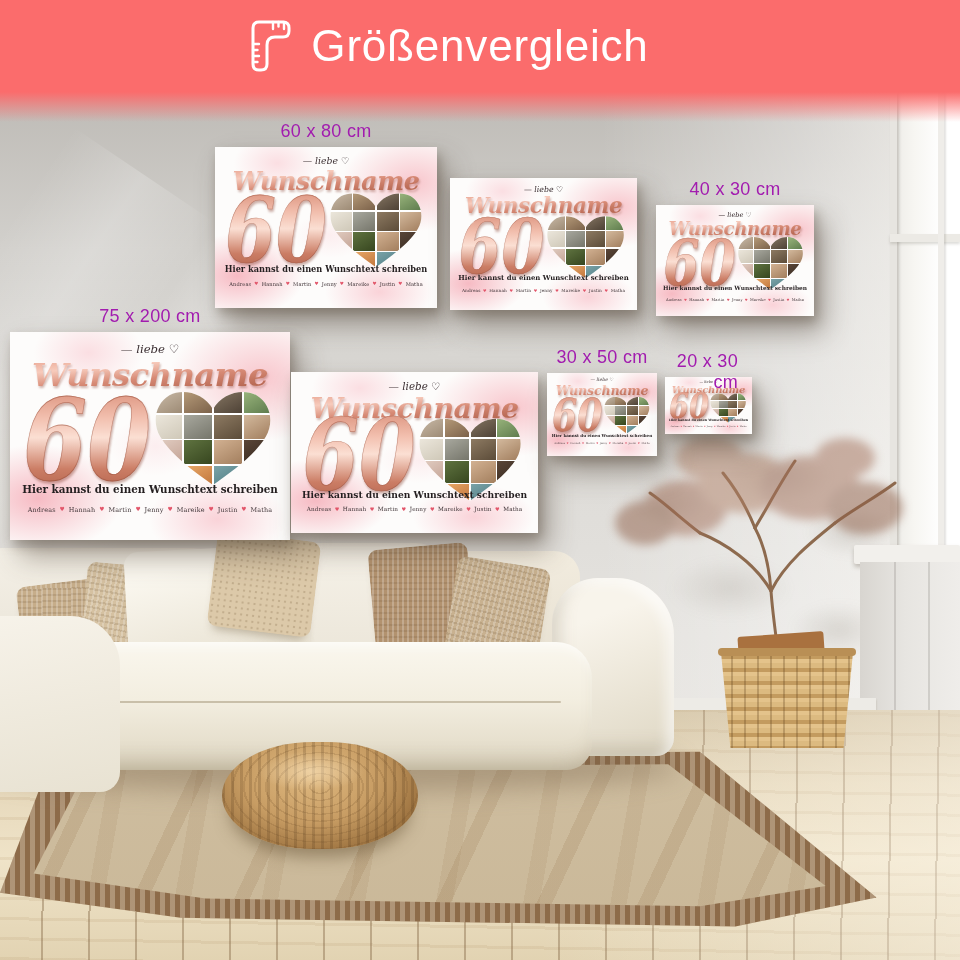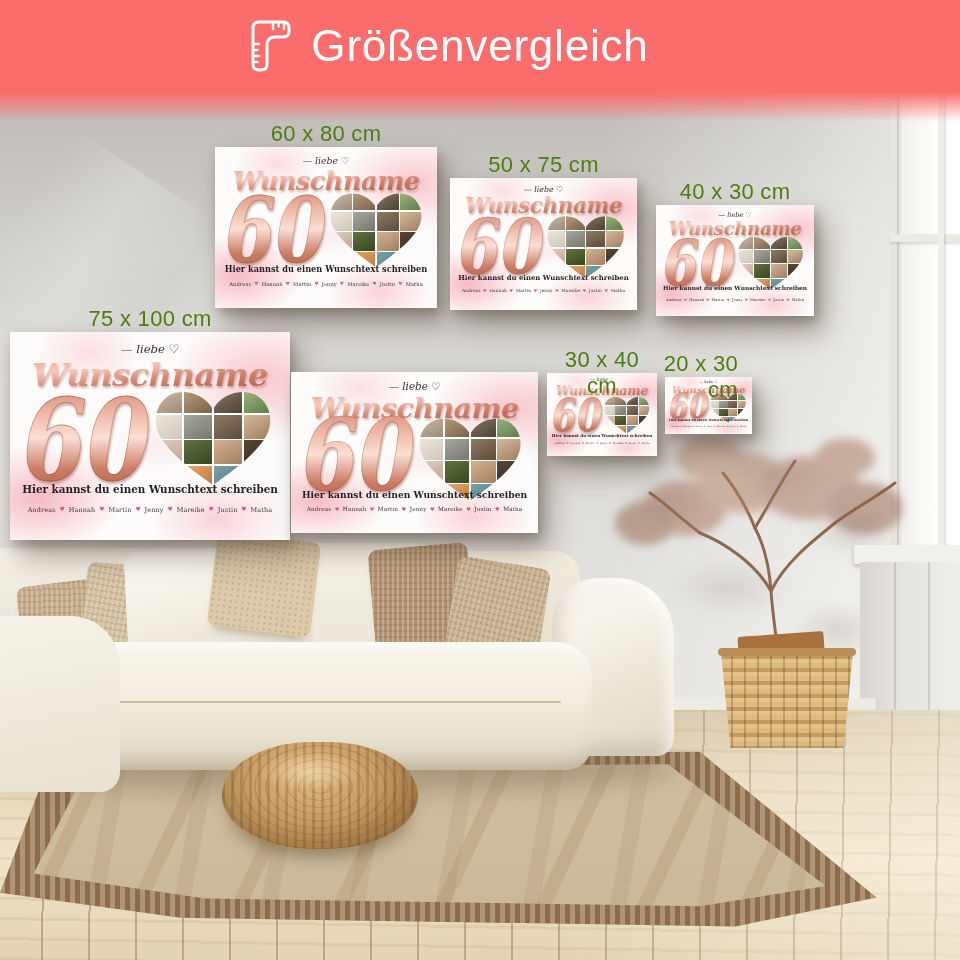--- a/index.html
+++ b/index.html
@@ -110,22 +110,22 @@
   
   .header{position:absolute;left:0;top:0;right:0;height:122px;z-index:10;
     background:linear-gradient(180deg,#fb6c6c 0px,#fb6c6c 92px,rgba(251,108,108,0) 122px);}
   .header-inner{height:92px;display:flex;align-items:center;justify-content:center;gap:18px;transform:translateX(-30px);}
   .ruler{width:42px;height:52px;}
   .title{color:#ffffff;font-size:44px;font-weight:500;letter-spacing:.8px;}
 
   
   .poster{position:absolute;z-index:7;background:#fff;overflow:hidden;
     box-shadow:10px 16px 26px rgba(75,62,48,.45),3px 6px 10px rgba(75,62,48,.3);}
-  .size-label{position:absolute;z-index:7;text-align:center;font-size:22px;font-weight:500;
-    color:#4d7c0f;letter-spacing:.3px;}
+  .size-label{position:absolute;z-index:7;text-align:center;font-size:18px;font-weight:500;
+    color:#a21caf;letter-spacing:.3px;}
   .p-art{position:absolute;inset:0;overflow:hidden;
     background:
       radial-gradient(42% 36% at 10% 80%,rgba(242,143,158,.6),rgba(242,143,158,0) 72%),
       radial-gradient(46% 42% at 90% 22%,rgba(244,156,168,.55),rgba(244,156,168,0) 72%),
       radial-gradient(36% 30% at 74% 90%,rgba(246,170,182,.5),rgba(246,170,182,0) 68%),
       radial-gradient(30% 28% at 28% 10%,rgba(248,186,196,.45),rgba(248,186,196,0) 65%),
       radial-gradient(24% 20% at 52% 55%,rgba(250,205,212,.3),rgba(250,205,212,0) 70%),
       #fdfcfb;}
   .p-overline{position:absolute;top:5%;left:0;width:100%;text-align:center;
     font-family:"DejaVu Serif",serif;font-style:italic;color:#3c3033;
@@ -333,21 +333,20 @@
           <span class="nm">Jenny</span>
           <span class="nm-heart">♥</span>
           <span class="nm">Mareike</span>
           <span class="nm-heart">♥</span>
           <span class="nm">Justin</span>
           <span class="nm-heart">♥</span>
           <span class="nm">Matha</span>
         </div>
     </div>
   </div>
-    <div class="size-label" style="left: 450px; top: 152px; width: 187px;">50 x 75 cm</div>
     <div class="poster" style="left: 656px; top: 205px; width: 158px; height: 111px; --w: 158px;">
     <div class="p-art">
       <div class="p-overline">— liebe ♡</div>
       <div class="p-wname">Wunschname</div>
       <div class="p-num">
         <span class="num-inner">60</span>
       </div>
       <div class="p-heart">
           <div class="cell" style="background: linear-gradient(150deg, rgb(207, 192, 174), rgb(157, 139, 117));"></div>
           <div class="cell" style="background: linear-gradient(150deg, rgb(185, 158, 124), rgb(124, 98, 74));"></div>
@@ -421,21 +420,21 @@
           <span class="nm">Jenny</span>
           <span class="nm-heart">♥</span>
           <span class="nm">Mareike</span>
           <span class="nm-heart">♥</span>
           <span class="nm">Justin</span>
           <span class="nm-heart">♥</span>
           <span class="nm">Matha</span>
         </div>
     </div>
   </div>
-    <div class="size-label" style="left: 10px; top: 306px; width: 280px;">75 x 100 cm</div>
+    <div class="size-label" style="left: 10px; top: 306px; width: 280px;">75 x 200 cm</div>
     <div class="poster" style="left: 291px; top: 372px; width: 247px; height: 161px; --w: 247px;">
     <div class="p-art">
       <div class="p-overline">— liebe ♡</div>
       <div class="p-wname">Wunschname</div>
       <div class="p-num">
         <span class="num-inner">60</span>
       </div>
       <div class="p-heart">
           <div class="cell" style="background: linear-gradient(150deg, rgb(207, 192, 174), rgb(157, 139, 117));"></div>
           <div class="cell" style="background: linear-gradient(150deg, rgb(185, 158, 124), rgb(124, 98, 74));"></div>
@@ -508,21 +507,21 @@
           <span class="nm">Jenny</span>
           <span class="nm-heart">♥</span>
           <span class="nm">Mareike</span>
           <span class="nm-heart">♥</span>
           <span class="nm">Justin</span>
           <span class="nm-heart">♥</span>
           <span class="nm">Matha</span>
         </div>
     </div>
   </div>
-    <div class="size-label" style="left: 547px; top: 347px; width: 110px;">30 x 40 cm</div>
+    <div class="size-label" style="left: 547px; top: 347px; width: 110px;">30 x 50 cm</div>
     <div class="poster" style="left: 665px; top: 377px; width: 87px; height: 57px; --w: 87px;">
     <div class="p-art">
       <div class="p-overline">— liebe ♡</div>
       <div class="p-wname">Wunschname</div>
       <div class="p-num">
         <span class="num-inner">60</span>
       </div>
       <div class="p-heart">
           <div class="cell" style="background: linear-gradient(150deg, rgb(207, 192, 174), rgb(157, 139, 117));"></div>
           <div class="cell" style="background: linear-gradient(150deg, rgb(185, 158, 124), rgb(124, 98, 74));"></div>

